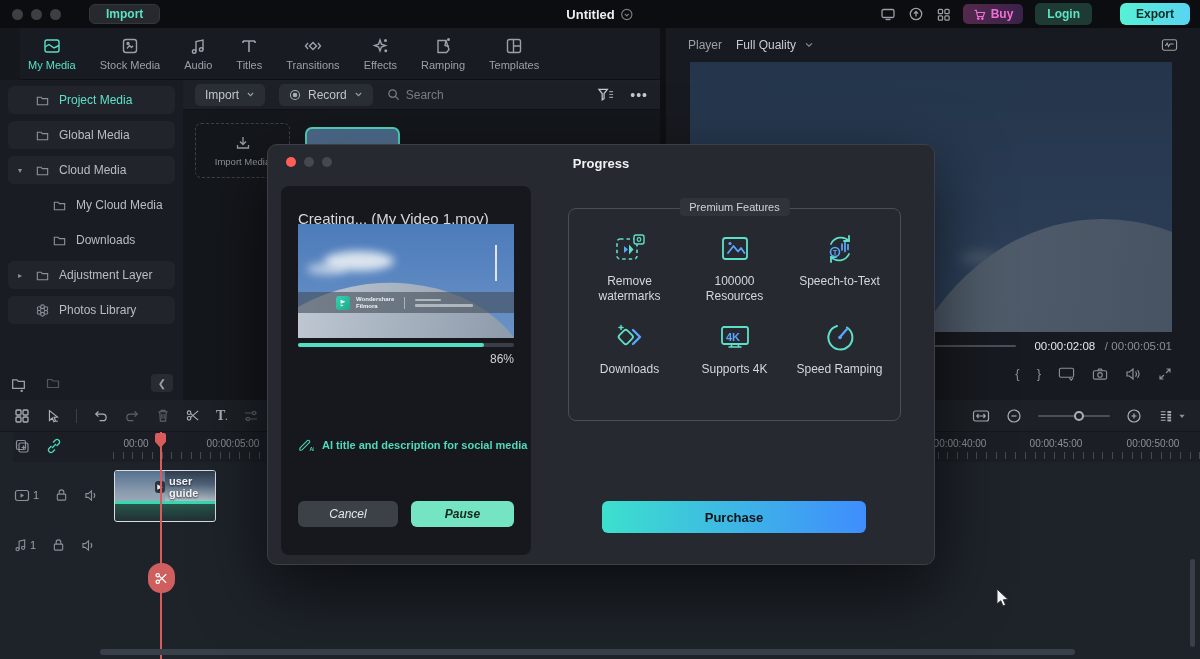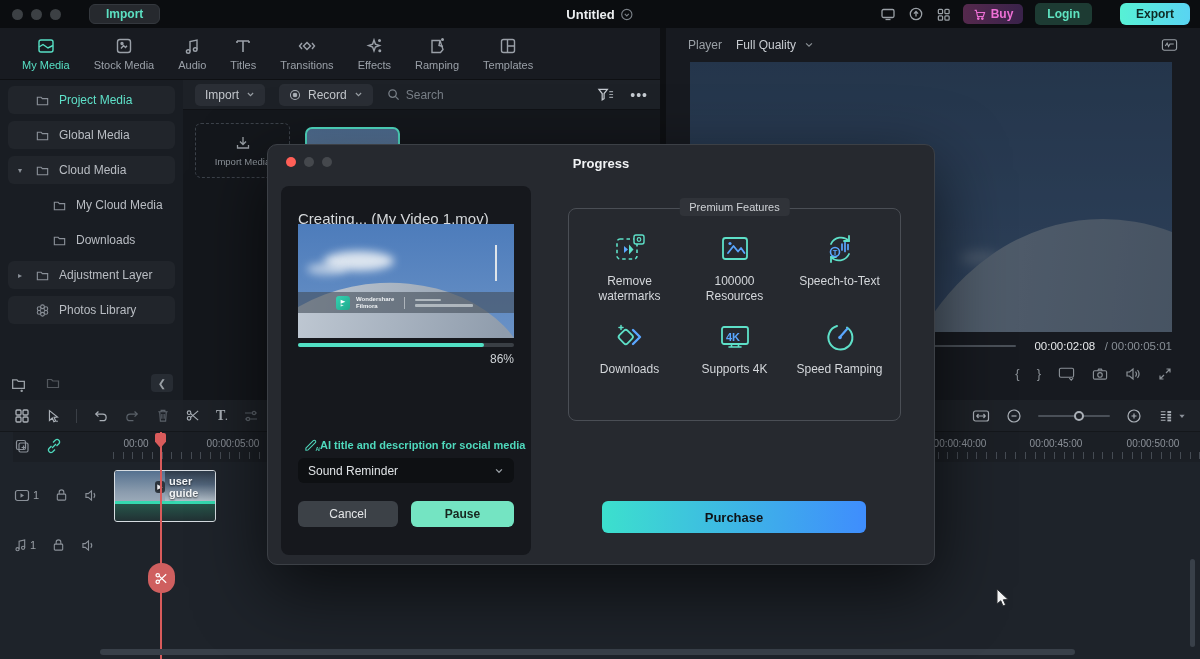--- a/index.html
+++ b/index.html
@@ -24,22 +24,22 @@
     background:linear-gradient(90deg,#55294d,#39224a); color:#ee6fd5; font-size:12px; font-weight:700; }
   .btn-login { height:20px; padding:11px 12px; border-radius:5px; background:#1d3b33; color:#5fe3c1;
     font-size:12px; font-weight:700; display:flex; align-items:center; }
   .btn-export { height:22px; padding:0 16px; margin-left:16px; border-radius:6px;
     background:linear-gradient(90deg,#57f1d5,#59d4f2); color:#0e2a24; font-size:12px; font-weight:700;
     display:flex; align-items:center; }
 
   
   .workspace { position:absolute; left:0; top:28px; width:1200px; height:372px; display:flex; }
   .left-col { width:666px; background:#14171c; border-right:6px solid #0e1013; display:flex; flex-direction:column; }
-  .tabbar { height:52px; background:#181b21; display:flex; align-items:center; padding-left:14px; gap:8px;
-    border-bottom:1px solid #0e1013; }
+  .tabbar { height:52px; background:#181b21; display:flex; align-items:center; gap:8px;
+    border-bottom:1px solid #0e1013;margin-left:20px; }
   .tab { display:flex; flex-direction:column; align-items:center; gap:3px; padding:0 8px; color:#9aa0a8;
     font-size:11px; }
   .tab.active { color:#57e0c5; }
   .left-body { flex:1; display:flex; }
   .sidebar { width:183px; background:#191d23; position:relative; padding-top:6px; }
   .sb-item { height:28px; margin:0 8px 7px 8px; border-radius:6px; background:#21252b;
     display:flex; align-items:center; gap:9px; padding-left:10px; color:#b9bdc3; font-size:12px; }
   .sb-item.child { background:transparent; padding-left:44px; }
   .sb-item.active { color:#5ee0c8; }
   .sb-caret { width:8px; color:#8a9098; font-size:8px; }
@@ -142,26 +142,26 @@
   .wm-logo { width:14px; height:14px; border-radius:3px; background:linear-gradient(135deg,#35d2b2,#1fa98c);
     display:flex; align-items:center; justify-content:center; }
   .wm-text { font-size:6px; line-height:7px; color:#f0f3f5; font-weight:700; }
   .wm-sep { width:1px; height:12px; background:rgba(240,243,245,.5); margin:0 4px; }
   .wm-lines i { display:block; height:2.5px; background:rgba(235,240,243,.55); border-radius:1px; }
   .wm-lines i:first-child { width:26px; margin-bottom:3px; }
   .wm-lines i:last-child { width:58px; }
   .m-progress { position:absolute; left:17px; top:157px; width:216px; height:4px; background:#3a3f45; border-radius:2px; }
   .progress-fill { height:100%; background:#52e0c4; border-radius:2px; }
   .m-pct { position:absolute; right:17px; top:166px; font-size:12px; color:#cfd3d7; }
-  .m-airow { position:absolute; left:23px; top:252px; display:flex; align-items:center; gap:0;
+  .m-airow { position:absolute; left:17px; top:252px; display:flex; align-items:center; gap:8px;
     color:#4fd9bd; font-size:11px; font-weight:700; }
   .m-dropdown { position:absolute; left:17px; top:272px; width:216px; height:25px; background:#0e1013;
     border-radius:6px; display:flex; align-items:center; padding:0 10px; color:#dfe2e5; font-size:12px; }
   .m-dropdown svg { margin-left:auto; }
-  .m-btnrow { position:absolute; left:17px; top:315px; width:216px; display:flex; justify-content:space-between; }
+  .m-btnrow { position:absolute; left:17px; top:315px; width:216px; display:flex; justify-content:space-between;font-style:italic; }
   .btn-cancel { width:100px; height:26px; background:#3c4147; border-radius:6px; color:#e4e6e8;
     font-size:12px; display:flex; align-items:center; justify-content:center; }
   .btn-pause { width:103px; height:26px; background:#74e4c2; border-radius:6px; color:#17261f;
     font-size:12px; font-weight:700; display:flex; align-items:center; justify-content:center; }
   .premium-box { position:absolute; left:300px; top:63px; width:333px; height:213px;
     border:1px solid #4a4e55; border-radius:8px; }
   .premium-chip { position:absolute; left:50%; top:-11px; transform:translateX(-50%); background:#303339;
     border-radius:4px; padding:3px 10px; font-size:11px; color:#d0d3d7; white-space:nowrap; }
   .feat-grid { position:absolute; inset:0; display:grid; grid-template-columns:repeat(3,1fr);
     grid-template-rows:1fr 1fr; padding:22px 8px 14px; }
@@ -711,26 +711,20 @@
         <div class="progress-fill" style="width:86%"></div>
       </div>
       <div class="m-pct">86%</div>
       <div class="m-airow">
         <svg width="16" height="14" viewBox="0 0 18 16" fill="none" stroke="#4fd9bd" stroke-width="1.2">
             <path d="M2 11.5 L10.5 3 a1.6 1.6 0 0 1 2.3 2.3 L4.3 13.8 2 14 Z"></path>
             <text x="13" y="14.5" font-size="6" fill="#4fd9bd" stroke="none" font-weight="bold">AI</text>
           </svg>
         <span>AI title and description for social media</span>
       </div>
-      <div class="m-dropdown">
-        <span>Sound Reminder</span>
-        <svg width="10" height="10" viewBox="0 0 12 12" fill="none" stroke="#9aa0a6" stroke-width="1.5">
-            <path d="M2.5 4 L6 7.5 9.5 4"></path>
-          </svg>
-      </div>
       <div class="m-btnrow">
         <div class="btn-cancel">
             <span>Cancel</span>
           </div>
         <div class="btn-pause">
             <span>Pause</span>
           </div>
       </div>
     </div>
 

